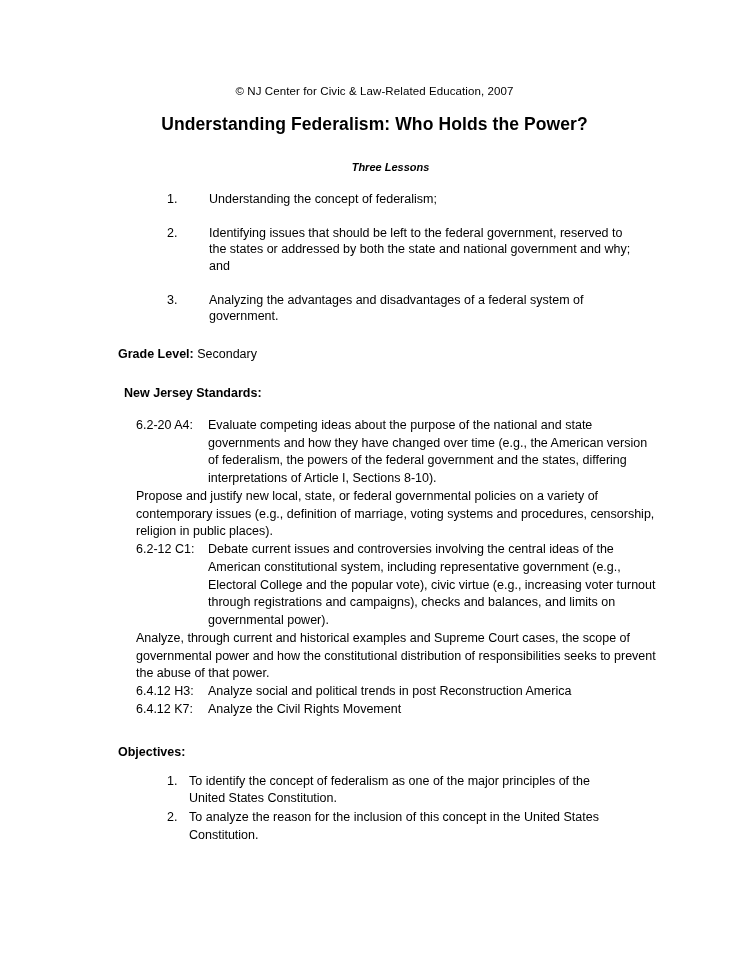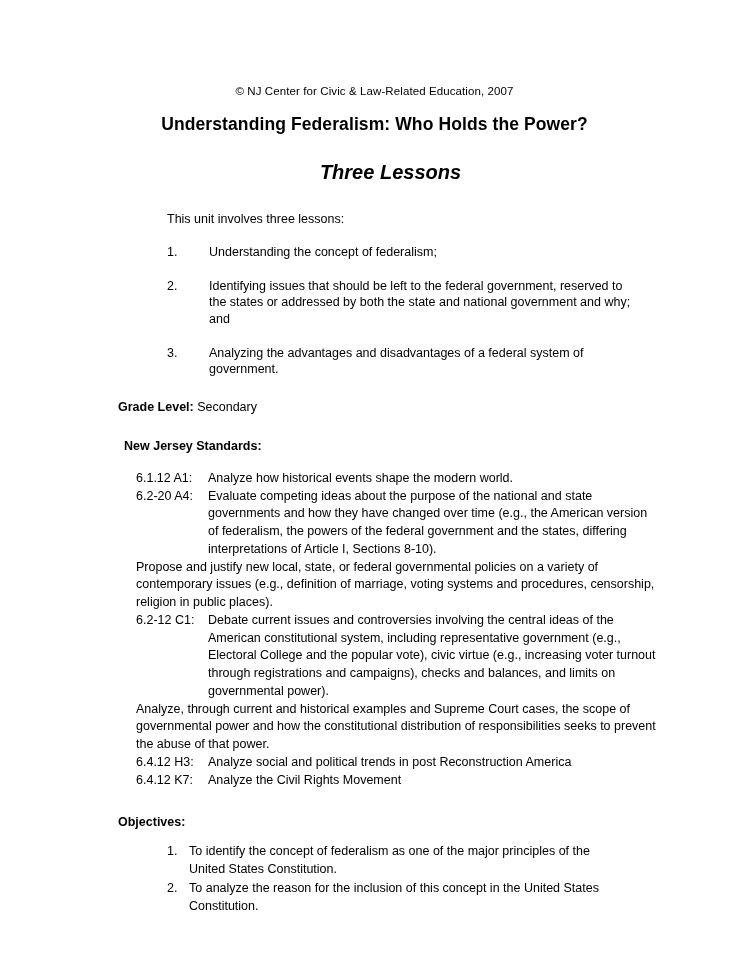--- a/index.html
+++ b/index.html
@@ -30,21 +30,21 @@
   }
   .doc-title {
     text-align: center;
     font-size: 17.5px;
     font-weight: bold;
     margin-top: 17px;
     letter-spacing: 0.1px;
   }
   .doc-subtitle {
     text-align: center;
-    font-size: 20px;
+    font-size: 11px;
     font-weight: bold;
     font-style: italic;
     margin-top: 26px;
     margin-left: 32px;
   }
   .intro {
     margin-top: 28px;
     margin-left: 167px;
     font-size: 12.5px;
   }
@@ -127,21 +127,20 @@
 <body>
 
 <div class="page">
 
   <div class="copyright">© NJ Center for Civic &amp; Law-Related Education, 2007</div>
 
   <div class="doc-title">Understanding Federalism:  Who Holds the Power?</div>
 
   <div class="doc-subtitle">Three Lessons</div>
 
-  <div class="intro">This unit involves three lessons:</div>
 
   <div class="lesson-list">
     <div class="lesson-row">
       <div class="lesson-num">1.</div>
       <div class="lesson-text">Understanding the concept of federalism;</div>
     </div>
     <div class="lesson-row">
       <div class="lesson-num">2.</div>
       <div class="lesson-text">Identifying issues that should be left to the federal government, reserved to the states or addressed by both the state and national government and why; and</div>
     </div>
@@ -153,24 +152,20 @@
 
   <div class="field-line">
     <span class="field-label">Grade Level:</span>
     <span>Secondary</span>
   </div>
 
   <div class="section-head">New Jersey Standards:</div>
 
   <div class="standards">
     <div class="std-row">
-      <div class="std-code">6.1.12 A1:</div>
-      <div class="std-text">Analyze how historical events shape the modern world.</div>
-    </div>
-    <div class="std-row">
       <div class="std-code">6.2-20 A4:</div>
       <div class="std-text">Evaluate competing ideas about the purpose of the national and state governments and how they have changed over time (e.g., the American version of federalism, the powers of the federal government and the states, differing interpretations of Article I, Sections 8-10).</div>
     </div>
     <div class="std-row">
       <div class="std-text">Propose and justify new local, state, or federal governmental policies on a variety of contemporary issues (e.g., definition of marriage, voting systems and procedures, censorship, religion in public places).</div>
     </div>
     <div class="std-row">
       <div class="std-code">6.2-12 C1:</div>
       <div class="std-text">Debate current issues and controversies involving the central ideas of the American constitutional system, including representative government (e.g., Electoral College and the popular vote), civic virtue (e.g., increasing voter turnout through registrations and campaigns), checks and balances, and limits on governmental power).</div>
     </div>

